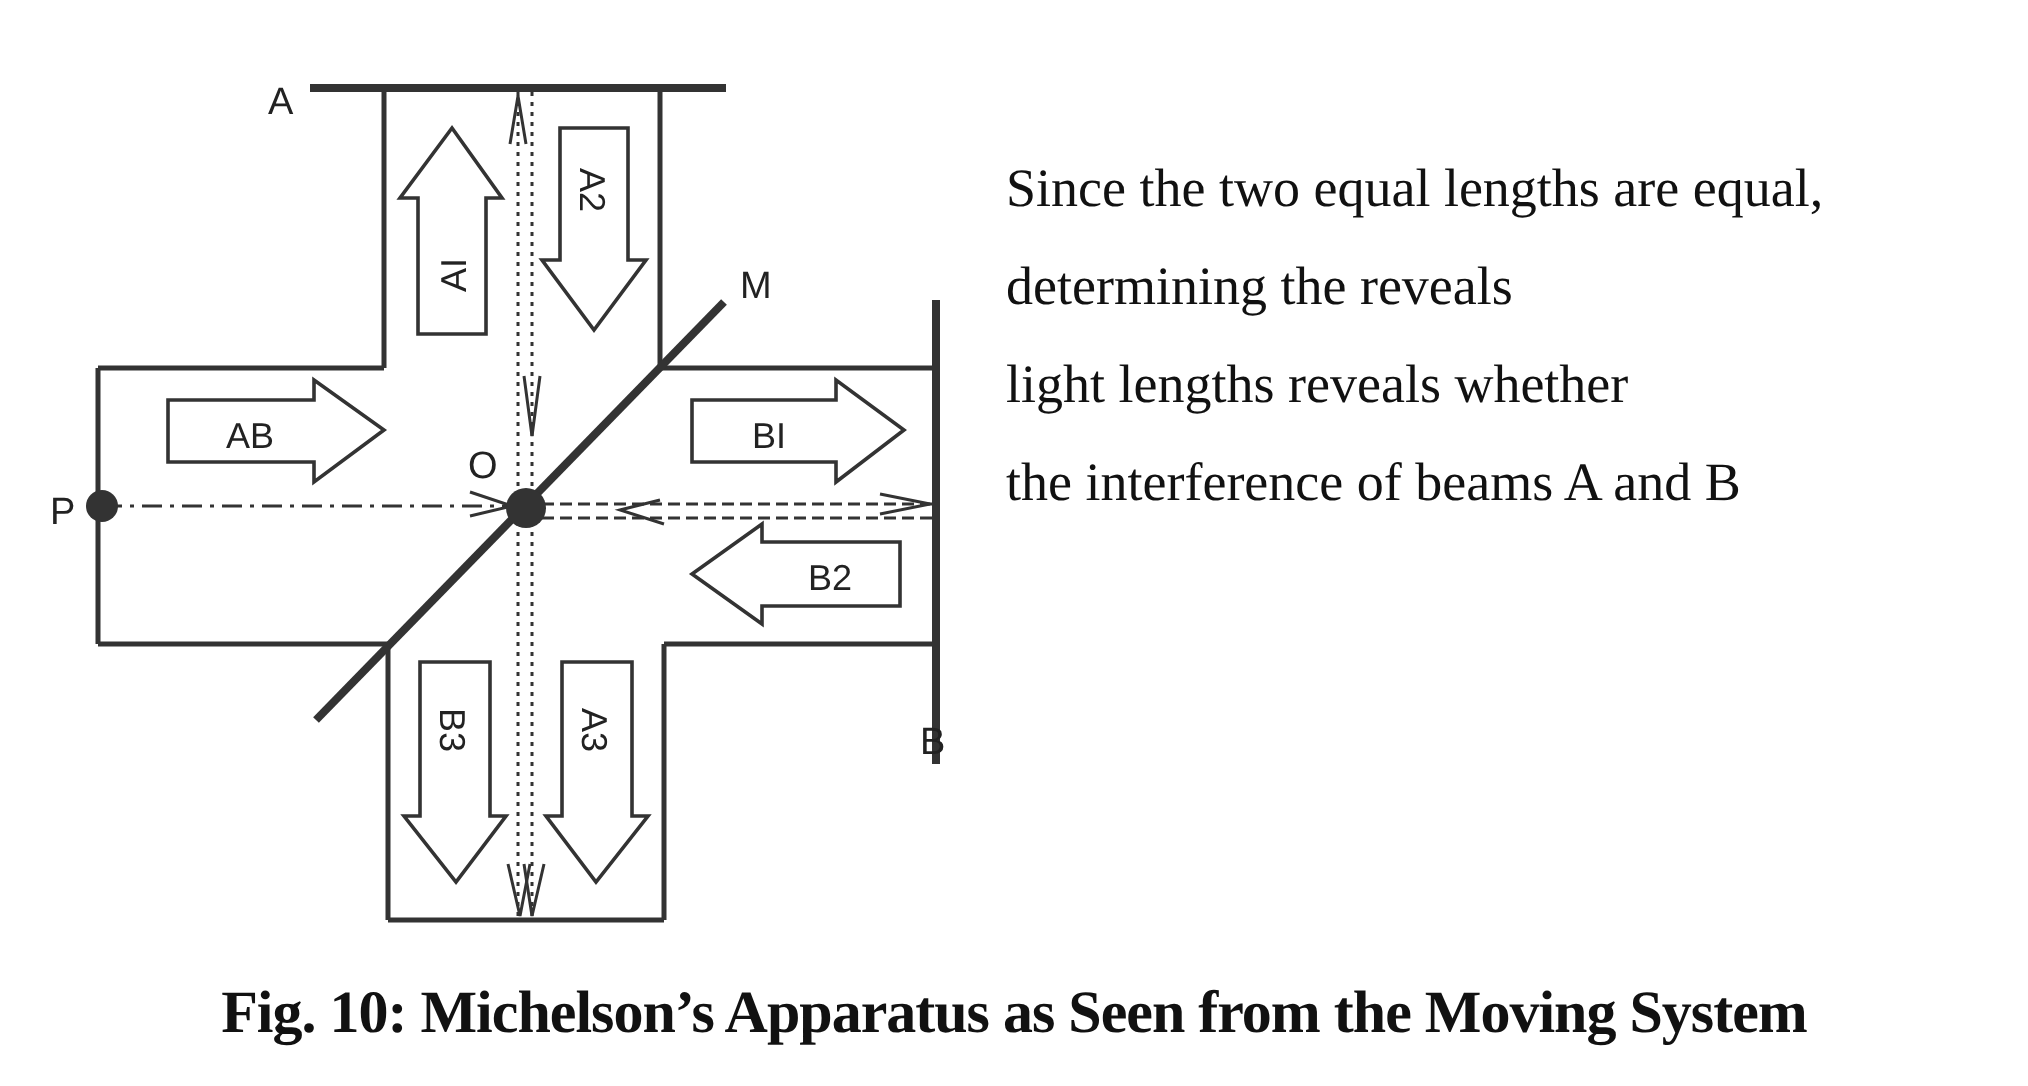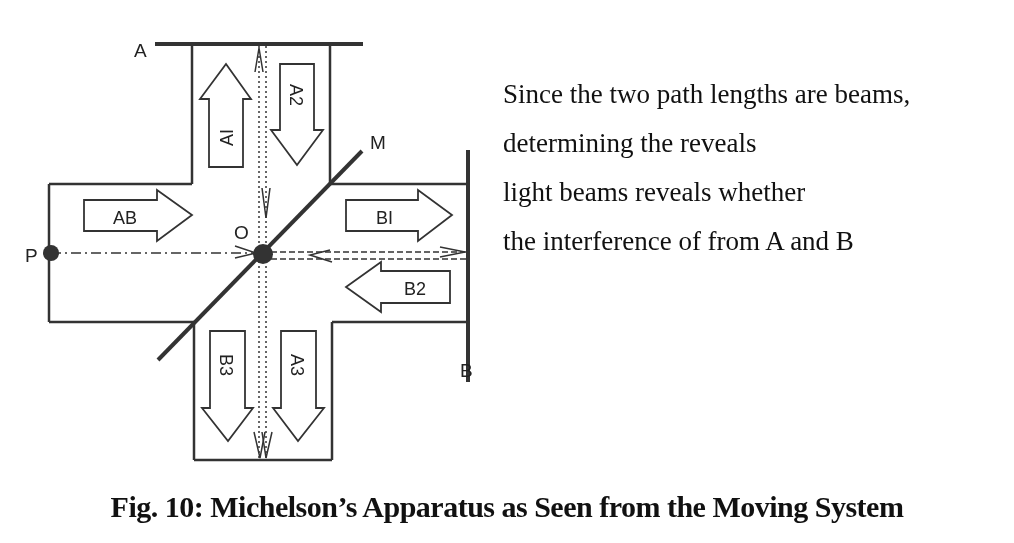--- a/index.html
+++ b/index.html
@@ -96,19 +96,19 @@
   <text class="arrow-lbl" x="113" y="224">AB</text>
   <text class="arrow-lbl" transform="translate(233,146) rotate(-90)">AI</text>
   <text class="arrow-lbl" transform="translate(290,84) rotate(90)">A2</text>
   <text class="arrow-lbl" x="376" y="224">BI</text>
   <text class="arrow-lbl" x="404" y="295">B2</text>
   <text class="arrow-lbl" transform="translate(220,354) rotate(90)">B3</text>
   <text class="arrow-lbl" transform="translate(291,354) rotate(90)">A3</text>
 </svg>
 
 <div id="explanation">
-  <div>Since the two path lengths are beams,</div>
+  <div>Since the two equal lengths are equal,</div>
   <div>determining the reveals</div>
-  <div>light beams reveals whether</div>
-  <div>the interference of from A and B</div>
+  <div>light lengths reveals whether</div>
+  <div>the interference of beams A and B</div>
 </div>
 
 <div id="caption">Fig. 10: Michelson’s Apparatus as Seen from the Moving System</div>
 
 </body></html>

